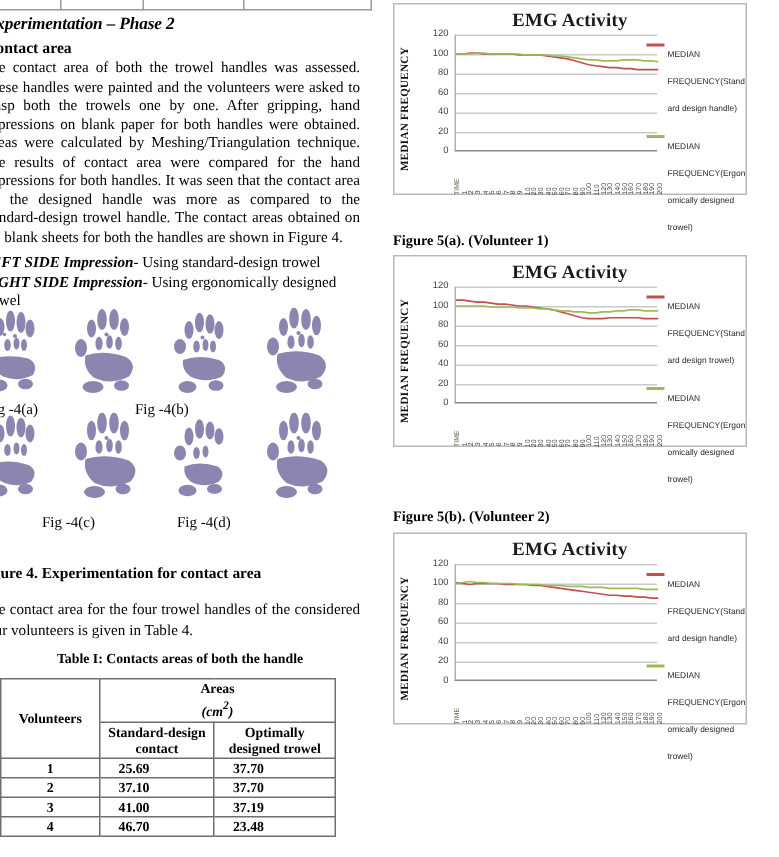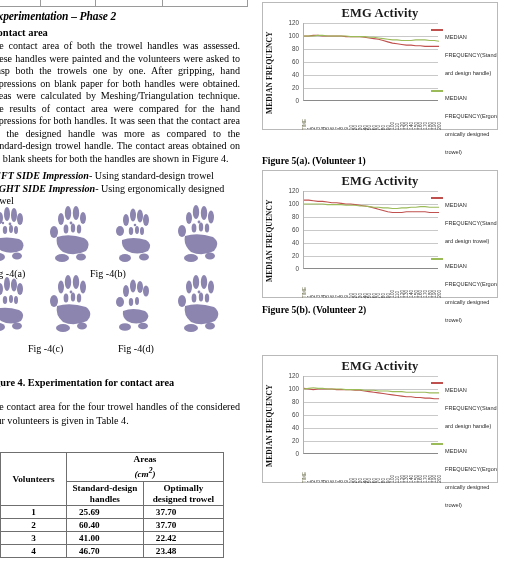--- a/index.html
+++ b/index.html
@@ -127,21 +127,21 @@
   .leg-item { position:relative; margin-bottom:7px; }
   .leg-swatch { position:absolute; left:-14px; top:4px; width:12px; height:2px; }
   .leg-text {
     font-size:5.6px; line-height:7.1px; color:#2b2b2b;
     font-family:"Liberation Sans", sans-serif;
     word-break:break-word;
   }
 
   .chart-cap { position:absolute; left:0px; font-size:9.6px; font-weight:bold; }
   .cap1 { top:139px;margin-top:16px; }
-  .cap2 { top:304px; }
+  .cap2 { top:339px; }
 </style>
 </head>
 <body>
 
 <div class="page">
 
   <div class="left-col">
 
     <div class="top-table-stub">
       <div class="hline"></div>
@@ -312,48 +312,49 @@
         </g>
           </svg>
       </div>
     </div>
 
     <div class="figcap fig4c">Fig -4(c)</div>
     <div class="figcap fig4d">Fig -4(d)</div>
     <div class="fig4-main">Figure 4. Experimentation for contact area</div>
 
     <div class="par2">The contact area for the four trowel handles of the considered four volunteers is given in Table 4.</div>
+    <div class="tbl-cap">Table I: Contacts areas of both the handle</div>
 
     <table class="tbl">
       <tbody>
           <tr>
         <td class="vol" rowspan="2">Volunteers</td>
         <td colspan="2" class="hdr-areas">
           <span>Areas</span><br>
           <span style="font-style:italic;text-align:center;">(<i>cm</i><sup>2</sup>)</span>
         </td>
       </tr>
       <tr>
-        <td class="hdr-sub">Standard-design handles</td>
+        <td class="hdr-sub">Standard-design contact</td>
         <td class="hdr-sub">Optimally designed trowel</td>
       </tr>
       <tr>
         <td>1</td>
         <td class="val">25.69</td>
         <td class="val">37.70</td>
       </tr>
       <tr>
         <td>2</td>
-        <td class="val">60.40</td>
+        <td class="val">37.10</td>
         <td class="val">37.70</td>
       </tr>
       <tr>
         <td>3</td>
         <td class="val">41.00</td>
-        <td class="val">22.42</td>
+        <td class="val">37.19</td>
       </tr>
       <tr>
         <td>4</td>
         <td class="val">46.70</td>
         <td class="val">23.48</td>
       </tr>
     </tbody>
       </table>
   </div>
 

